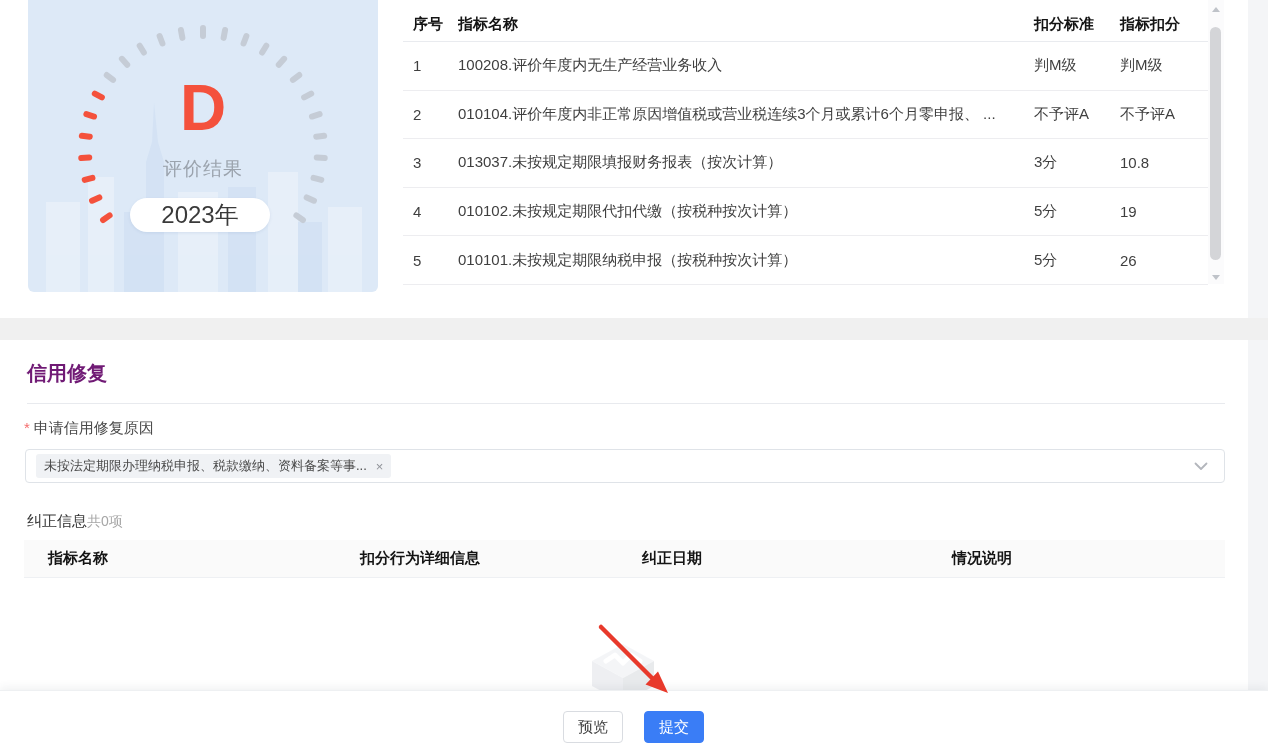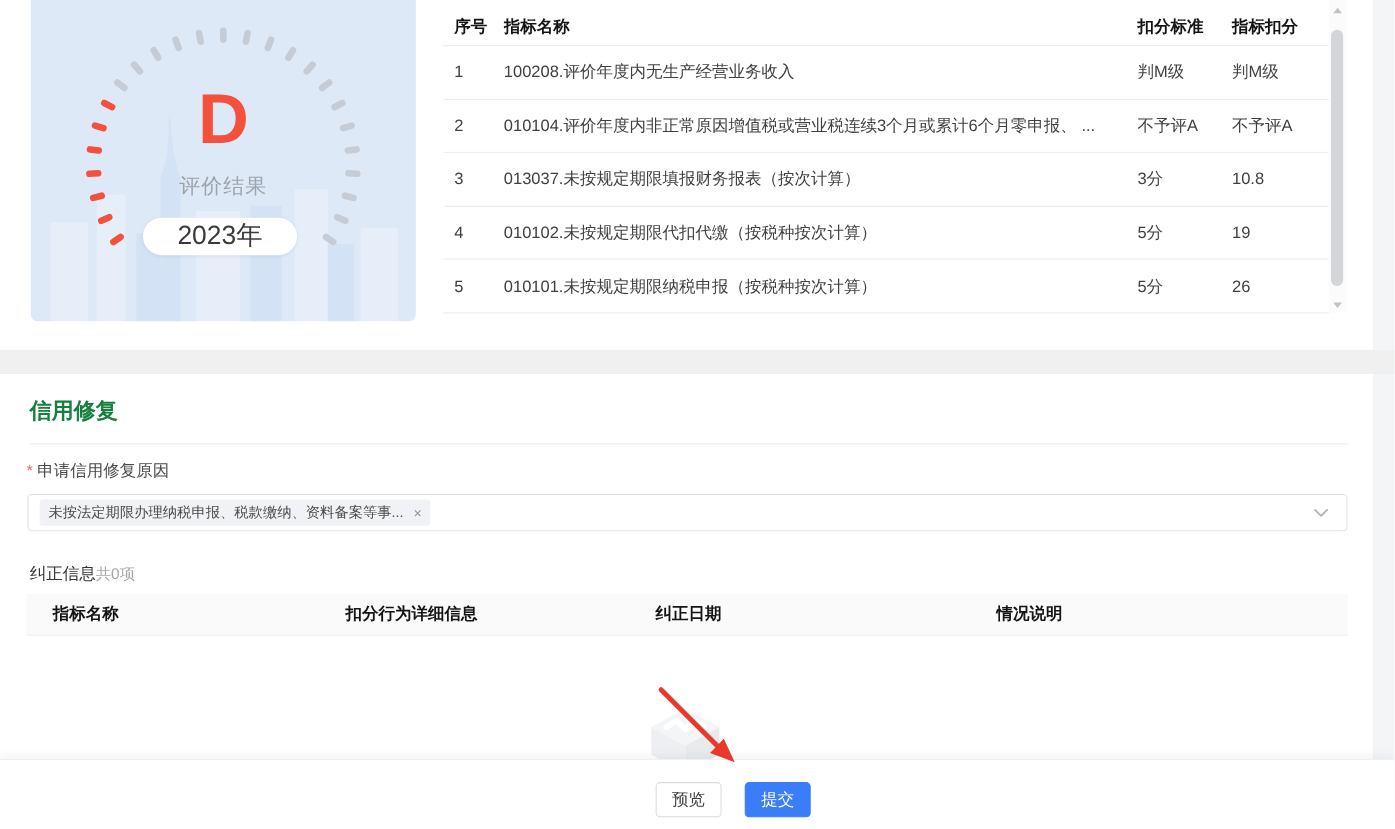--- a/index.html
+++ b/index.html
@@ -31,44 +31,44 @@
   .tbl-scrollbar { position:absolute; left:1208px; top:0; width:16px; height:284px; background:#fbfbfc; z-index:2; }
   .sb-thumb { position:absolute; left:2px; top:27px; width:11px; height:233px; background:#d4d5d8; border-radius:6px; }
   .sb-arrow { position:absolute; left:4px; width:0; height:0; border-left:4px solid transparent; border-right:4px solid transparent; }
   .sb-up { top:7px; border-bottom:5px solid #bfc3c9; }
   .sb-down { bottom:4px; border-top:5px solid #bfc3c9; }
 
   
   .sep-band { position:absolute; left:0; top:318px; width:1268px; height:22px; background:#f0f0f0; z-index:3; }
 
   
-  .section-title { position:absolute; left:27px; top:360px; font-size:20px; font-weight:bold; color:#15803d; z-index:2; }
+  .section-title { position:absolute; left:27px; top:360px; font-size:20px; font-weight:bold; color:#701a75; z-index:2; }
   .section-divider { position:absolute; left:27px; top:403px; width:1198px; height:1px; background:#e8eaee; z-index:2; }
   .reason-label { position:absolute; left:24px; top:419px; font-size:15px; color:#4a4a4a; z-index:2; }
   .req-mark { color:#f56c6c; margin-right:4px; }
   .reason-select { position:absolute; left:25px; top:449px; width:1200px; height:34px; background:#fff; border:1px solid #dfe3e8; border-radius:4px; display:flex; align-items:center; padding:0 16px 0 10px; z-index:2; }
   .reason-tag { display:inline-flex; align-items:center; height:24px; background:#f0f2f5; border-radius:3px; padding:0 8px; font-size:13px; color:#4a4a4a; max-width:370px; }
   .tag-close { margin-left:9px; color:#909399; font-size:13px; cursor:pointer; line-height:1; }
   .select-caret { margin-left:auto; display:flex; align-items:center; }
 
   
   .corr-title-row { position:absolute; left:27px; top:512px; font-size:15px; color:#333; font-weight:500; z-index:2; }
   .corr-count { font-size:14px; color:#a6a6a6; font-weight:normal; margin-left:0; }
   .corr-head { position:absolute; left:24px; top:540px; width:1201px; height:38px; background:#fafafa; border-bottom:1px solid #eef0f3; display:flex; align-items:center; font-size:15px; font-weight:bold; color:#141414; z-index:2; }
   .corr-head .h1 { width:290px; flex:none; padding-left:24px; }
-  .corr-head .h2 { width:282px; flex:none; }
+  .corr-head .h2 { width:282px; flex:none;margin-left:46px; }
   .corr-head .h3 { width:310px; flex:none; }
   .corr-head .h4 { flex:1; }
 
   
   .cube-mark { position:absolute; left:588px; top:642px; z-index:2; opacity:.55; }
 
   
   .footer-bar { position:absolute; left:0; top:690px; width:1268px; height:64px; background:#fff; border-top:1px solid #eef0f2; box-shadow:0 -3px 8px rgba(60,70,90,.07); z-index:5; }
-  .btn { position:absolute; top:20px; width:60px; height:32px; border-radius:4px; font-size:15px; font-family:inherit; cursor:pointer;margin-left:33px; }
+  .btn { position:absolute; top:20px; width:60px; height:32px; border-radius:4px; font-size:15px; font-family:inherit; cursor:pointer; }
   .btn-preview { left:563px; background:#fff; border:1px solid #d9dce1; color:#3f3f3f; }
   .btn-submit { left:644px; background:var(--accent,#3a7df6); border:1px solid var(--accent,#3a7df6); color:#fff; }
 
   
   .arrow-overlay { position:absolute; left:0; top:0; width:1268px; height:754px; z-index:30; pointer-events:none; }
 </style>
 </head>
 <body>
 
 <div class="stage">

